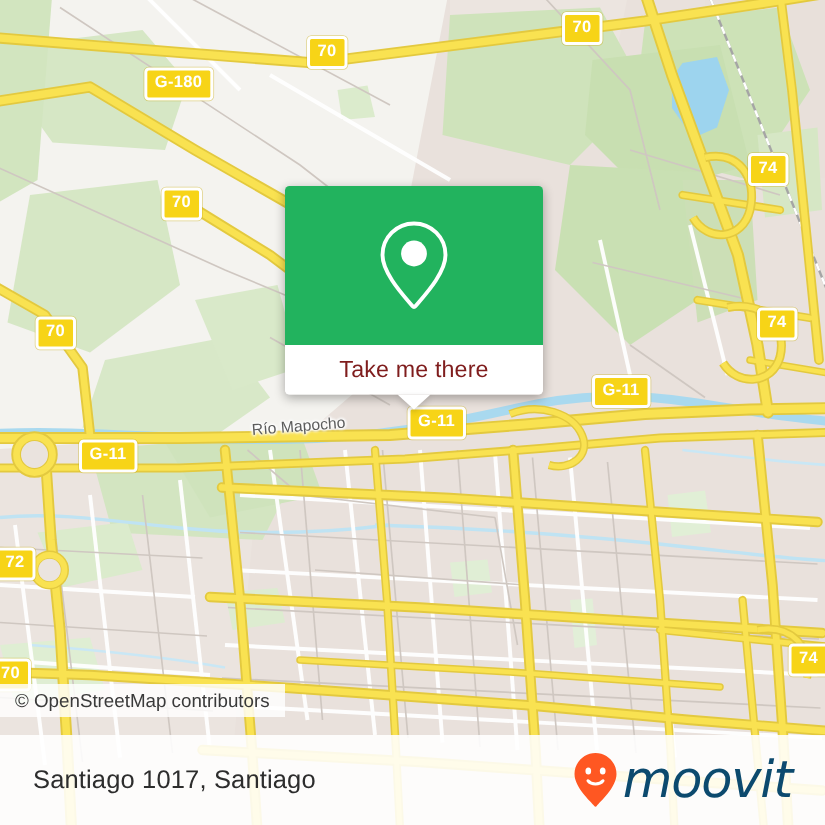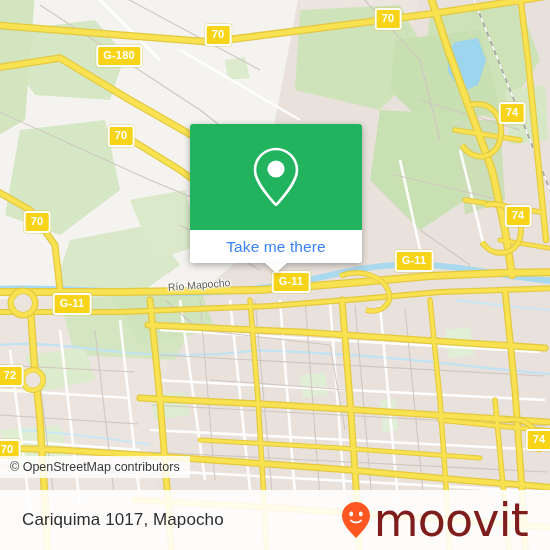--- a/index.html
+++ b/index.html
@@ -87,21 +87,21 @@
   #popup-white {
     background: #ffffff;
     height: 33px;
     border-radius: 0 0 3px 3px;
     display: flex;
     align-items: center;
     justify-content: center;
     position: relative;
   }
   #popup-label {
-    color: #3b82f6;
+    color: #7f1d1d;
     font-size: 15.5px;
     font-family: "Liberation Sans", sans-serif;
     letter-spacing: 0.1px;
   }
   #popup-tail {
     position: absolute;
     left: 50%;
     bottom: -10px;
     margin-left: -11px;
     width: 0; height: 0;
@@ -145,26 +145,27 @@
     font-size: 17px;
     font-family: "Liberation Sans", sans-serif;
     letter-spacing: 0.1px;
   }
   #brand-logo {
     display: flex;
     align-items: center;
     gap: 3px;
   }
   #brand-wordmark {
-    color: #7f1d1d;
-    font-size: 46px;
+    color: #0c4a6e;
+    font-size: 34px;
     font-family: "DejaVu Sans", sans-serif;
     font-weight: 500;
     letter-spacing: -0.8px;
     line-height: 1;
+    font-style: italic;
   }
 </style>
 </head>
 <body>
 
 <div id="app">
 
   <div id="map-canvas">
     <svg id="map-svg" width="550" height="550" viewBox="0 0 550 550">
       <defs>
@@ -384,21 +385,21 @@
       <span id="popup-label">Take me there</span>
       <div id="popup-tail"></div>
     </div>
   </div>
 
   <div id="attribution">
     <span>© OpenStreetMap contributors</span>
   </div>
 
   <div id="bottom-bar">
-    <span id="address-text">Cariquima 1017, Mapocho</span>
+    <span id="address-text">Santiago 1017, Santiago</span>
     <div id="brand-logo">
       <svg width="30" height="38" viewBox="0 0 30 38">
         <path d="M15 1 C7.3 1 1 7.3 1 15 C1 24 12 33.5 14.2 36.3 C14.6 36.9 15.4 36.9 15.8 36.3 C18 33.5 29 24 29 15 C29 7.3 22.7 1 15 1 Z" fill="#ff5722"></path>
         <ellipse cx="10.2" cy="13" rx="1.9" ry="2.4" fill="#ffffff"></ellipse>
         <ellipse cx="19.8" cy="13" rx="1.9" ry="2.4" fill="#ffffff"></ellipse>
         <path d="M10 19.5 C12.2 22.3 17.8 22.3 20 19.5" fill="none" stroke="#ffffff" stroke-width="2" stroke-linecap="round"></path>
       </svg>
       <span id="brand-wordmark">moovit</span>
     </div>
   </div>

